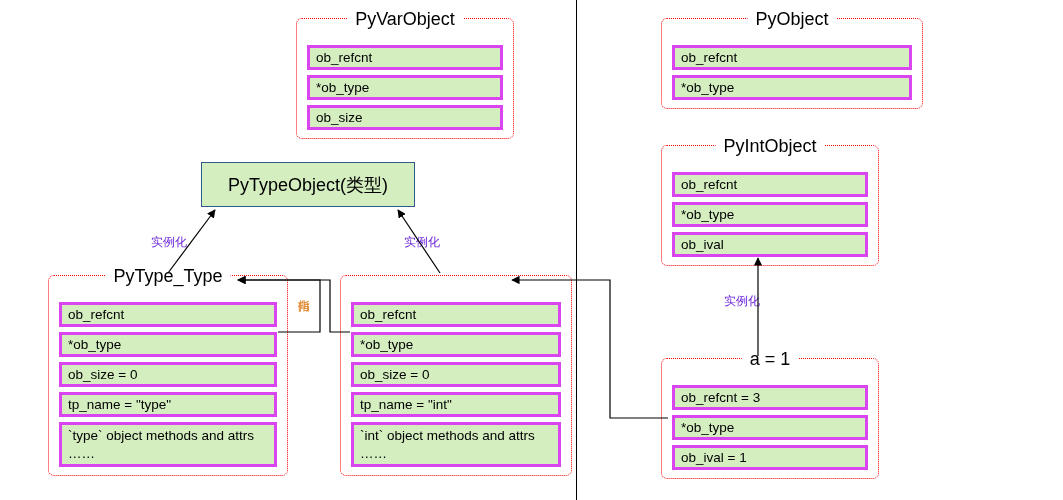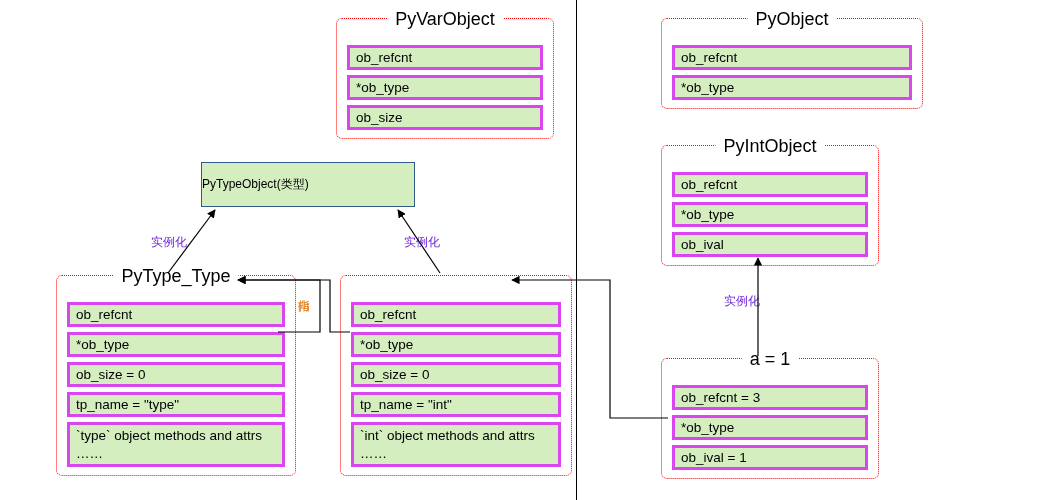--- a/index.html
+++ b/index.html
@@ -46,23 +46,24 @@
     font-size: 13.5px;
     min-height: 17px;
     box-sizing: border-box;
   }
   .field:last-child { margin-bottom: 0; }
   .field.tall { min-height: 36px; line-height: 1.3; }
   .typeobj {
     position: absolute;
     background: #d4eec0;
     border: 1px solid #2f5a8a;
-    font-size: 12px;
+    font-size: 18px;
     display: flex;
     align-items: center;
+    justify-content: center;
     box-sizing: border-box;
   }
   svg.arrows {
     position: absolute;
     top: 0; left: 0;
     width: 1063px;
     height: 500px;
     pointer-events: none;
   }
   .label {
@@ -71,21 +72,21 @@
     white-space: nowrap;
   }
   .label.blue { color: #6d28d9; }
   .label.orange { color: #e08020; writing-mode: vertical-rl; }
 </style>
 </head>
 <body>
 
 <div class="divider" style="left:576px;"></div>
 
-<div class="struct" style="left:296px; top:18px; width:218px;margin-left:40px;">
+<div class="struct" style="left:296px; top:18px; width:218px;">
   <div class="title">PyVarObject</div>
   <div class="field">ob_refcnt</div>
   <div class="field">*ob_type</div>
   <div class="field">ob_size</div>
 </div>
 
 <div class="struct" style="left:661px; top:18px; width:262px;">
   <div class="title">PyObject</div>
   <div class="field">ob_refcnt</div>
   <div class="field">*ob_type</div>
@@ -95,21 +96,21 @@
   <div class="title">PyIntObject</div>
   <div class="field">ob_refcnt</div>
   <div class="field">*ob_type</div>
   <div class="field">ob_ival</div>
 </div>
 
 <div class="typeobj" style="left:201px; top:162px; width:214px; height:45px;">
   <span>PyTypeObject(类型)</span>
 </div>
 
-<div class="struct" style="left:56px; top:275px; width:240px;">
+<div class="struct" style="left:48px; top:275px; width:240px;">
   <div class="title">PyType_Type</div>
   <div class="field">ob_refcnt</div>
   <div class="field">*ob_type</div>
   <div class="field">ob_size = 0</div>
   <div class="field">tp_name = "type"</div>
   <div class="field tall">`type` object methods and attrs ……</div>
 </div>
 
 <div class="struct" style="left:340px; top:275px; width:232px;">
   <div class="field">ob_refcnt</div>

